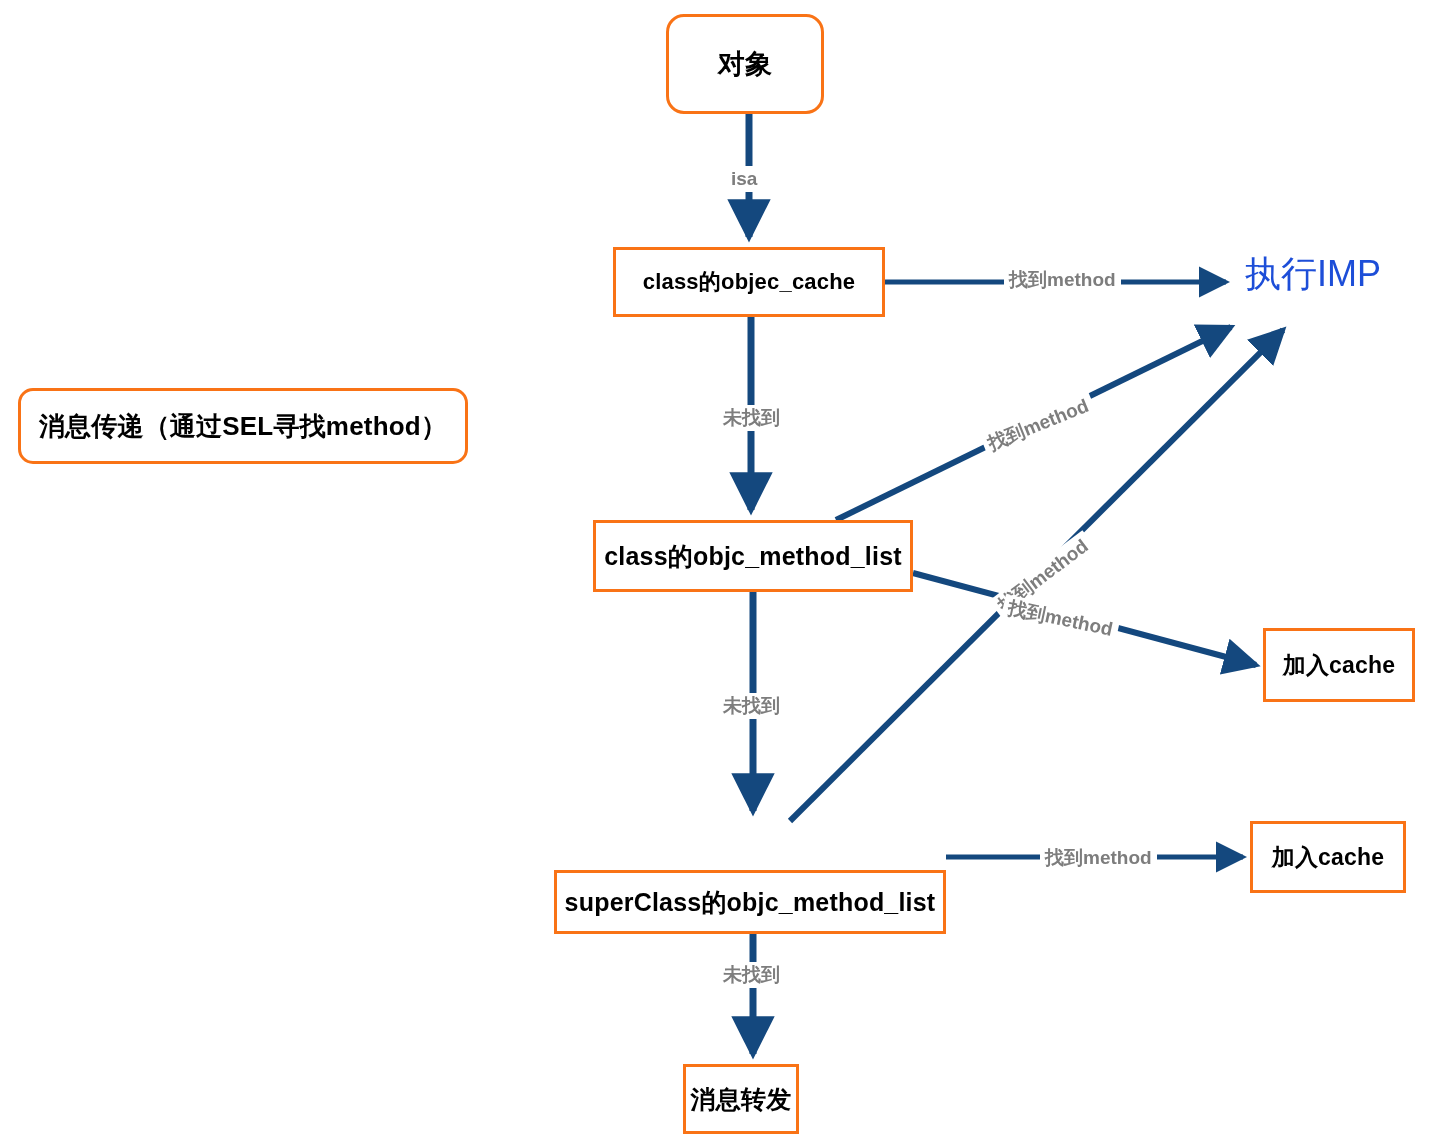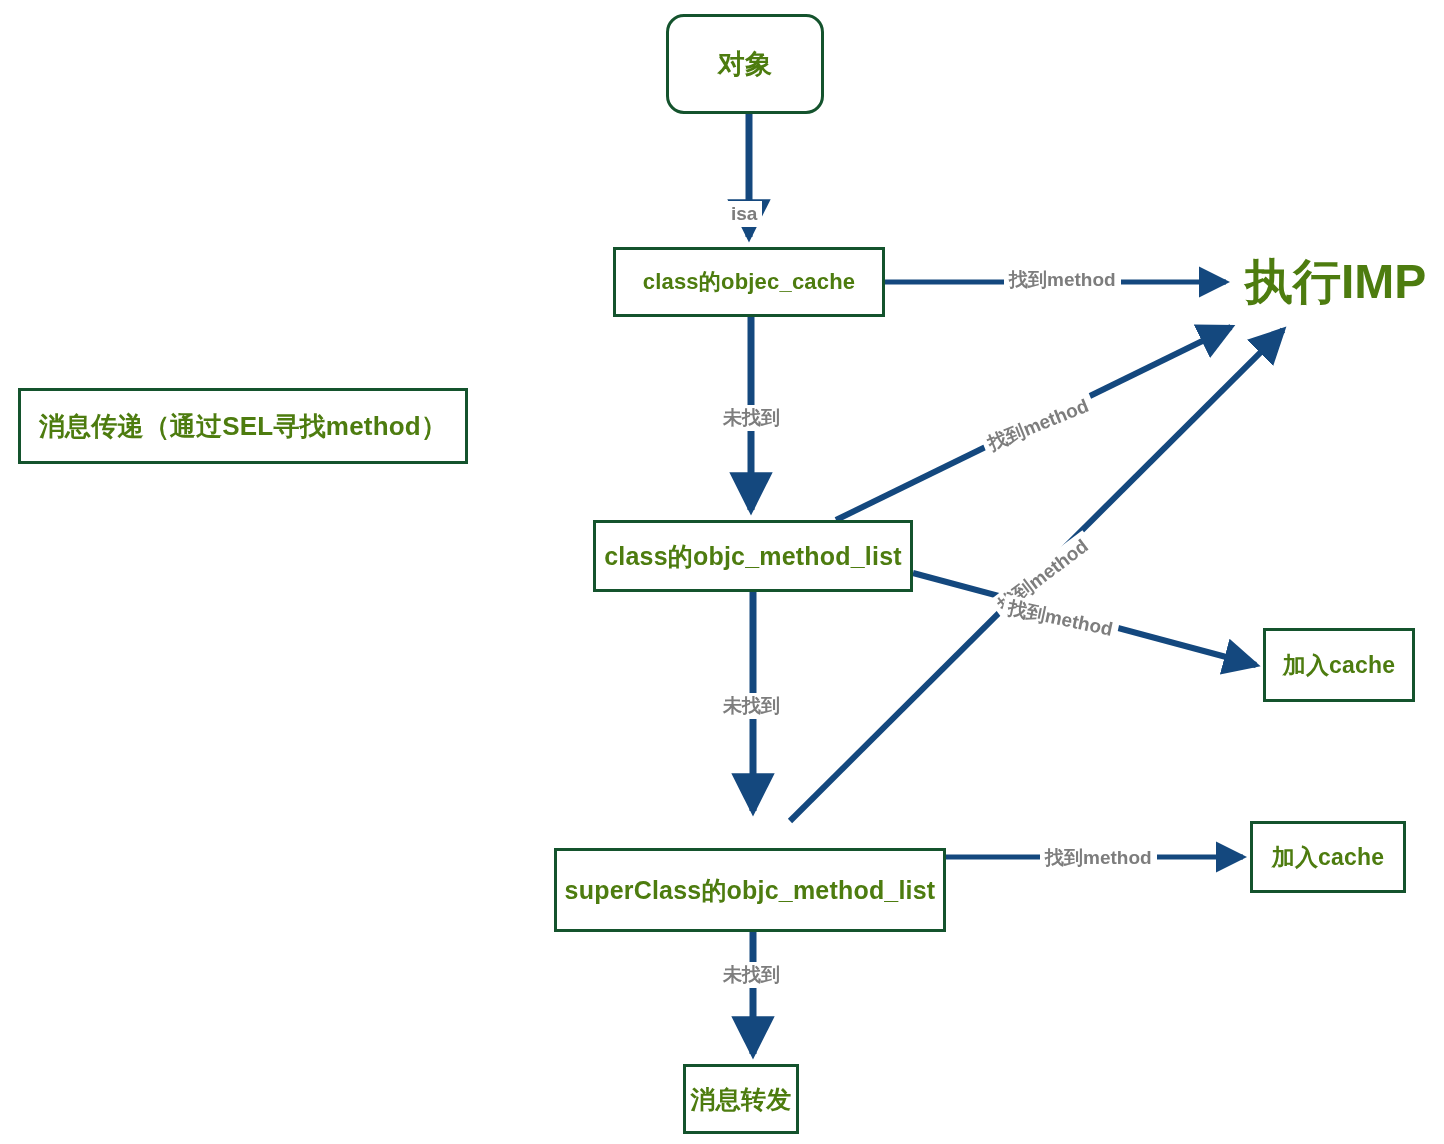--- a/index.html
+++ b/index.html
@@ -16,70 +16,70 @@
   }
   #canvas {
     position: absolute;
     left: 0; top: 0;
     width: 1444px;
     height: 1144px;
   }
   .node {
     position: absolute;
     box-sizing: border-box;
-    border: 3px solid #14532d;
+    border: 3px solid #f97316;
     background: #ffffff;
     display: flex;
     align-items: center;
     justify-content: center;
-    color: #4d7c0f;
+    color: #000000;
     font-weight: bold;
     letter-spacing: 0.2px;
     white-space: nowrap;
   }
   .node.rounded { border-radius: 18px; }
 
   
   #node-object       { left: 666px;  top: 14px;   width: 158px; height: 100px; font-size: 27px; }
   #node-class-cache  { left: 613px;  top: 247px;  width: 272px; height: 70px;  font-size: 22px; }
   #node-class-mlist  { left: 593px;  top: 520px;  width: 320px; height: 72px;  font-size: 25px; text-align: center; }
-  #node-super-mlist  { left: 554px;  top: 848px;  width: 392px; height: 84px;  font-size: 25px; }
+  #node-super-mlist  { left: 554px;  top: 870px;  width: 392px; height: 64px;  font-size: 25px; }
   #node-cache-1      { left: 1263px; top: 628px;  width: 152px; height: 74px;  font-size: 23px; }
   #node-cache-2      { left: 1250px; top: 821px;  width: 156px; height: 72px;  font-size: 23px; }
   #node-forward      { left: 683px;  top: 1064px; width: 116px; height: 70px;  font-size: 25px; }
-  #node-legend       { left: 18px;   top: 388px;  width: 450px; height: 76px;  font-size: 26px; justify-content: center; border-width: 3px;}
+  #node-legend       { left: 18px;   top: 388px;  width: 450px; height: 76px;  font-size: 26px; justify-content: center; border-width: 3px; border-radius: 15px;}
 
   
   #label-exec-imp {
     position: absolute;
     left: 1245px;
     top: 250px;
-    color: #4d7c0f;
-    font-size: 48px;
-    font-weight: bold;
+    color: #1d4ed8;
+    font-size: 36px;
+    font-weight: normal;
     letter-spacing: 0px;
     white-space: nowrap;
   }
 
   
   .edge-label {
     position: absolute;
     color: #7d7d7d;
     font-size: 19px;
     font-weight: bold;
     background: #ffffff;
     padding: 2px 5px;
     white-space: nowrap;
     line-height: 1.15;
   }
   .edge-label.rot1 { transform: rotate(-22deg); transform-origin: center center; }
   .edge-label.rot2 { transform: rotate(-37deg); transform-origin: center center; }
   .edge-label.rot3 { transform: rotate(12deg);  transform-origin: center center; }
 
-  #lbl-isa      { left: 726px;  top: 166px; margin-top: 35px;  }
+  #lbl-isa      { left: 726px;  top: 166px;  }
   #lbl-nf-1     { left: 718px;  top: 405px;  }
   #lbl-nf-2     { left: 718px;  top: 693px;  }
   #lbl-nf-3     { left: 718px;  top: 962px;  }
   #lbl-fm-top   { left: 1004px; top: 267px;  }
   #lbl-fm-a     { left: 980px;  top: 412px;  }
   #lbl-fm-b     { left: 985px;  top: 563px;  }
   #lbl-fm-c     { left: 1002px; top: 606px;  }
   #lbl-fm-d     { left: 1040px; top: 845px;  }
 </style>
 </head>

